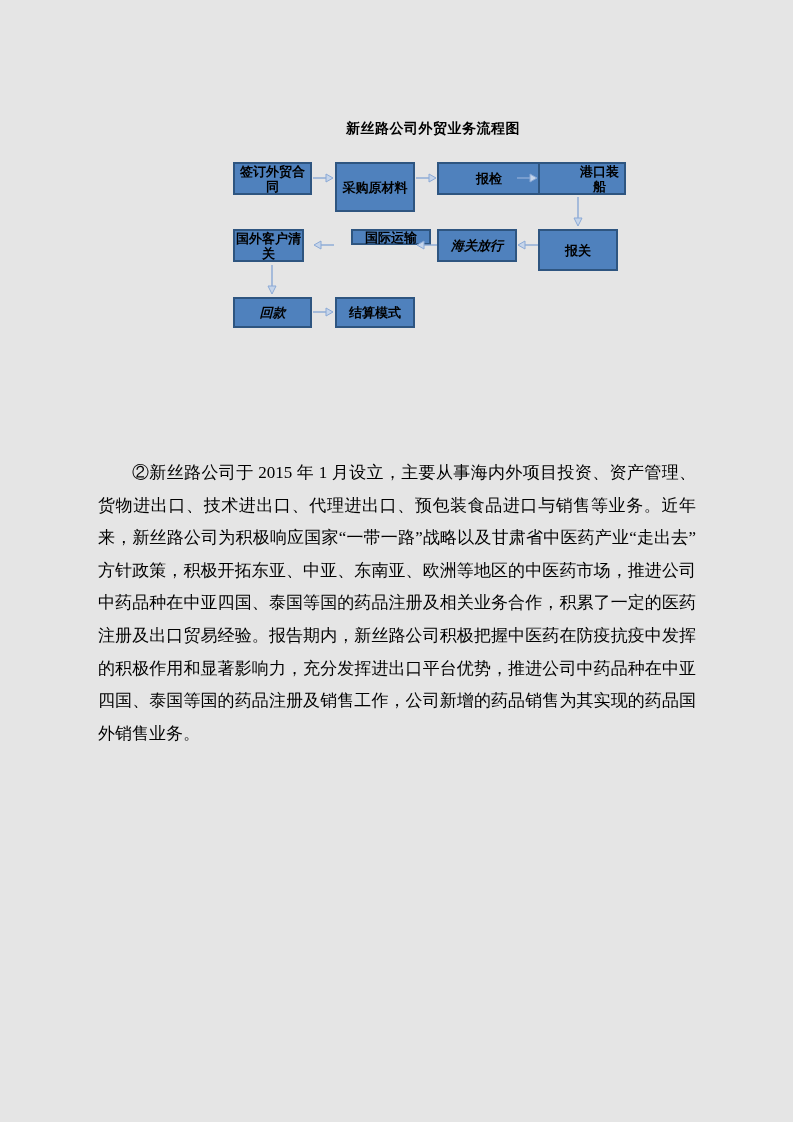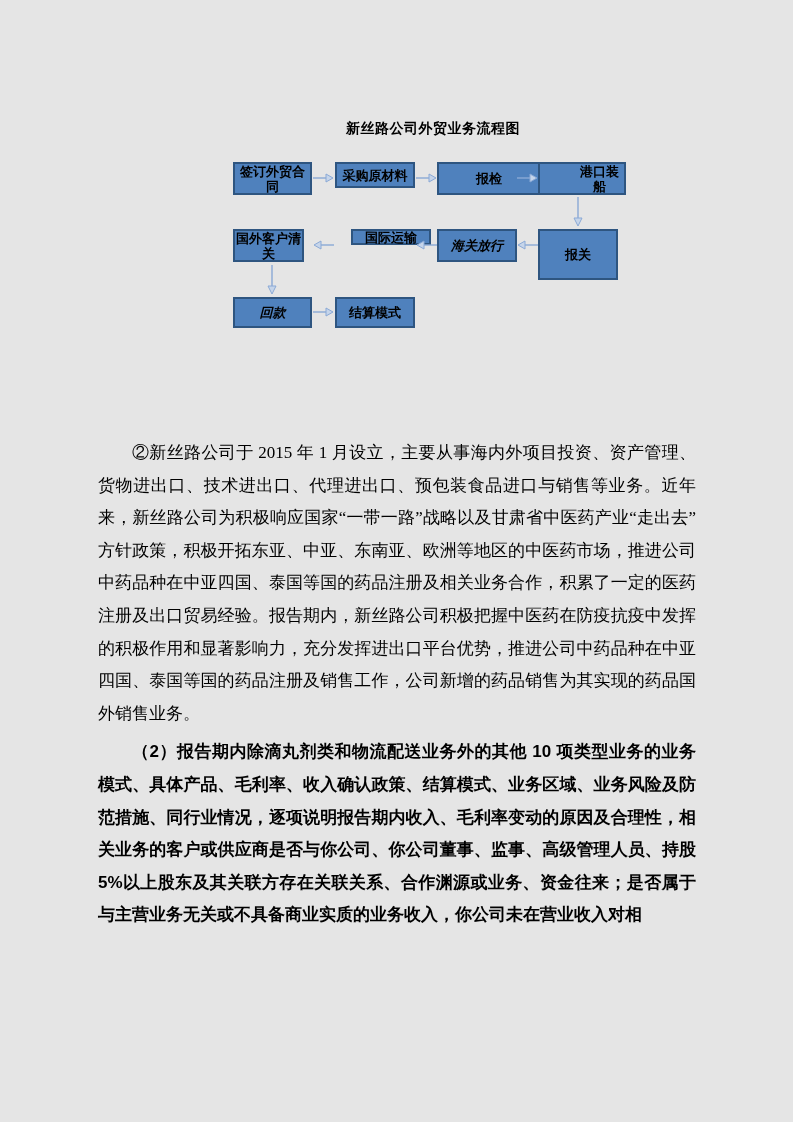--- a/index.html
+++ b/index.html
@@ -42,21 +42,21 @@
     color: #000;
     padding: 0 1px;
     font-family: "Liberation Serif", serif;
   }
   .arrow { position: absolute; }
 
   
   .textblock {
     position: absolute;
     left: 98px;
-    top: 437px;
+    top: 457px;
     width: 598px;
   }
   .para {
     margin: 0;
     font-size: 17px;
     line-height: 32.6px;
     text-align: justify;
     text-indent: 34px;
     color: #000;
     word-break: break-all;
@@ -69,28 +69,28 @@
 </style>
 </head>
 <body>
 
 <div class="page">
 
   <div>
     <div class="fig-title">新丝路公司外贸业务流程图</div>
 
     <div class="fbox" style="left:233px; top:162px; width:79px; height:33px;">签订外贸合同</div>
-    <div class="fbox" style="left:335px; top:162px; width:80px; height:26px;">采购原材料</div>
+    <div class="fbox" style="left:335px; top:162px; width:80px; height:50px;">采购原材料</div>
     <div class="fbox" style="left:437px; top:162px; width:104px; height:33px;">报检</div>
     <div class="fbox" style="left:538px; top:162px; width:88px; height:33px;padding-left:36px;">港口装船</div>
 
     <div class="fbox" style="left:233px; top:229px; width:71px; height:33px;">国外客户清关</div>
     <div class="fbox" style="left:351px; top:229px; width:80px; height:16px;">国际运输</div>
     <div class="fbox" style="left:437px; top:229px; width:80px; height:33px;font-style:italic;">海关放行</div>
-    <div class="fbox" style="left:538px; top:229px; width:80px; height:51px;">报关</div>
+    <div class="fbox" style="left:538px; top:229px; width:80px; height:42px;">报关</div>
 
     <div class="fbox" style="left:233px; top:297px; width:79px; height:31px;font-style:italic;">回款</div>
     <div class="fbox" style="left:335px; top:297px; width:80px; height:31px;">结算模式</div>
 
     <svg class="arrow" style="left:313px; top:172px;" width="21" height="12">
       <line x1="0" y1="6" x2="13" y2="6" class="astroke" stroke="#8aa9d6" stroke-width="1.4"></line>
         <path d="M13 2 L20 6 L13 10 Z" class="ahead" fill="#c6d5ea" stroke="#8aa9d6" stroke-width="1"></path>
     </svg>
     <svg class="arrow" style="left:416px; top:172px;" width="21" height="12">
       <line x1="0" y1="6" x2="13" y2="6" class="astroke" stroke="#8aa9d6" stroke-width="1.4"></line>
@@ -125,16 +125,15 @@
     </svg>
 
     <svg class="arrow" style="left:313px; top:306px;" width="21" height="12">
       <line x1="0" y1="6" x2="13" y2="6" class="astroke" stroke="#8aa9d6" stroke-width="1.4"></line>
         <path d="M13 2 L20 6 L13 10 Z" class="ahead" fill="#c6d5ea" stroke="#8aa9d6" stroke-width="1"></path>
     </svg>
   </div>
 
   <div class="textblock">
     <p class="para normal">②新丝路公司于 2015 年 1 月设立，主要从事海内外项目投资、资产管理、货物进出口、技术进出口、代理进出口、预包装食品进口与销售等业务。近年来，新丝路公司为积极响应国家“一带一路”战略以及甘肃省中医药产业“走出去”方针政策，积极开拓东亚、中亚、东南亚、欧洲等地区的中医药市场，推进公司中药品种在中亚四国、泰国等国的药品注册及相关业务合作，积累了一定的医药注册及出口贸易经验。报告期内，新丝路公司积极把握中医药在防疫抗疫中发挥的积极作用和显著影响力，充分发挥进出口平台优势，推进公司中药品种在中亚四国、泰国等国的药品注册及销售工作，公司新增的药品销售为其实现的药品国外销售业务。</p>
-    <p class="para bold">（2）报告期内除滴丸剂类和物流配送业务外的其他 10 项类型业务的业务模式、具体产品、毛利率、收入确认政策、结算模式、业务区域、业务风险及防范措施、同行业情况，逐项说明报告期内收入、毛利率变动的原因及合理性，相关业务的客户或供应商是否与你公司、你公司董事、监事、高级管理人员、持股 5%以上股东及其关联方存在关联关系、合作渊源或业务、资金往来；是否属于与主营业务无关或不具备商业实质的业务收入，你公司未在营业收入对相</p>
   </div>
 
 </div>
 
 </body></html>

